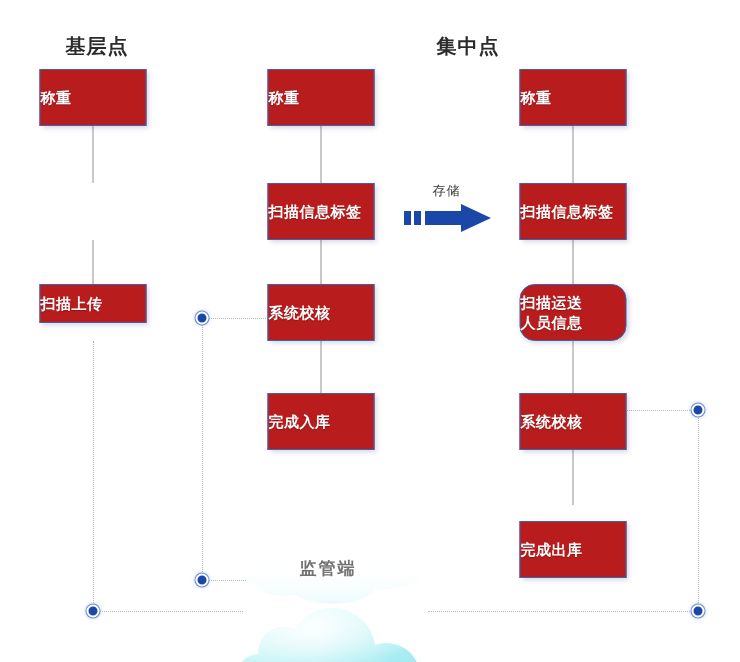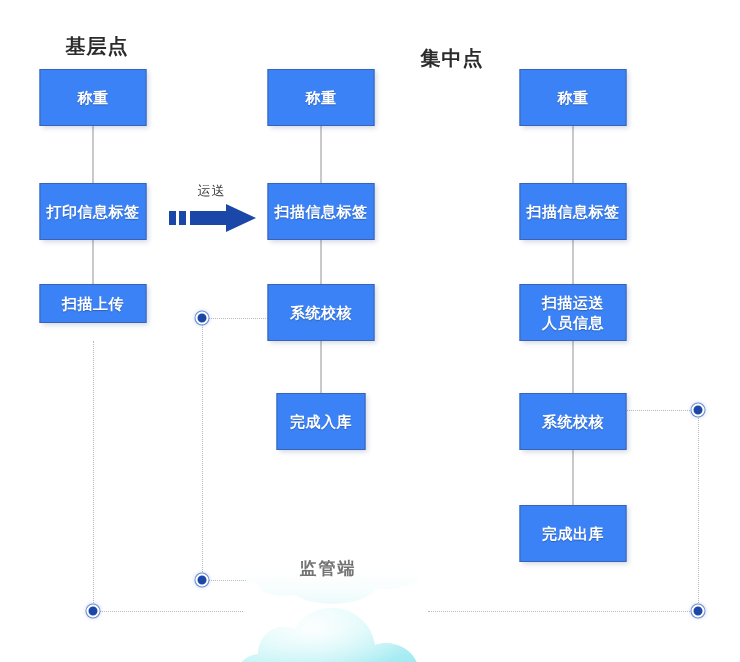--- a/index.html
+++ b/index.html
@@ -14,25 +14,25 @@
   .col-title{
     position:absolute;
     font-size:20px;font-weight:bold;color:#2b2b2b;
     letter-spacing:1px;white-space:nowrap;
     transform:translateX(-50%);
   }
 
   
   .node{
     position:absolute;
-    background:#3b82f6;
+    background:#b91c1c;
     border:1px solid #3a63b4;
     box-sizing:border-box;
     box-shadow:2px 2px 5px rgba(40,60,120,0.20);
-    display:flex;align-items:center;justify-content:center;
+    display:flex;align-items:center;justify-content:flex-start;
     transform:translateX(-50%);
   }
   .node .label{
     color:#ffffff;font-size:15px;font-weight:bold;
     line-height:20px;text-align:center;white-space:pre-line;
     letter-spacing:0.5px;
     text-shadow:0 1px 1px rgba(0,0,0,0.25);
   }
 
   
@@ -86,21 +86,21 @@
     mask-image:linear-gradient(to bottom,rgba(0,0,0,0.9),rgba(0,0,0,0));
     z-index:1;
   }
 </style>
 </head>
 <body>
 
 <div id="stage">
 
   <div class="col-title" style="left:97px;top:33px;">基层点</div>
-  <div class="col-title" style="left:452px;top:33px;margin-top:12px;">集中点</div>
+  <div class="col-title" style="left:468px;top:33px;">集中点</div>
 
   <div class="vlink" style="left:93px;top:126px;height:57px;"></div>
   <div class="vlink" style="left:93px;top:240px;height:44px;"></div>
 
   <div class="vlink" style="left:321px;top:126px;height:57px;"></div>
   <div class="vlink" style="left:321px;top:240px;height:44px;"></div>
   <div class="vlink" style="left:321px;top:341px;height:52px;"></div>
 
   <div class="vlink" style="left:573px;top:126px;height:57px;"></div>
   <div class="vlink" style="left:573px;top:240px;height:44px;"></div>
@@ -119,66 +119,63 @@
 
   <div class="dline h" style="left:627px;top:410px;width:71px;"></div>
   <div class="dline v" style="left:698px;top:410px;height:201px;"></div>
   <div class="dline h" style="left:428px;top:611px;width:270px;"></div>
   <div class="dot" style="left:698px;top:410px;"></div>
   <div class="dot" style="left:698px;top:611px;"></div>
 
   <div class="node" style="left:93px;top:69px;width:107px;height:57px;">
     <span class="label">称重</span>
   </div>
-  <div class="node" style="left:93px;top:183px;width:107px;height:57px;">
-    <span class="label">打印信息标签</span>
-  </div>
   <div class="node" style="left:93px;top:284px;width:107px;height:39px;">
     <span class="label">扫描上传</span>
   </div>
 
   <div class="node" style="left:321px;top:69px;width:107px;height:57px;">
     <span class="label">称重</span>
   </div>
   <div class="node" style="left:321px;top:183px;width:107px;height:57px;">
     <span class="label">扫描信息标签</span>
   </div>
   <div class="node" style="left:321px;top:284px;width:107px;height:57px;">
     <span class="label">系统校核</span>
   </div>
-  <div class="node" style="left:321px;top:393px;width:89px;height:57px;">
+  <div class="node" style="left:321px;top:393px;width:107px;height:57px;">
     <span class="label">完成入库</span>
   </div>
 
   <div class="node" style="left:573px;top:69px;width:107px;height:57px;">
     <span class="label">称重</span>
   </div>
   <div class="node" style="left:573px;top:183px;width:107px;height:57px;">
     <span class="label">扫描信息标签</span>
   </div>
-  <div class="node" style="left:573px;top:284px;width:107px;height:57px;">
+  <div class="node" style="left:573px;top:284px;width:107px;height:57px;border-radius:15px;">
     <span class="label">扫描运送
 人员信息</span>
   </div>
   <div class="node" style="left:573px;top:393px;width:107px;height:57px;">
     <span class="label">系统校核</span>
   </div>
-  <div class="node" style="left:573px;top:505px;width:107px;height:57px;">
+  <div class="node" style="left:573px;top:521px;width:107px;height:57px;">
     <span class="label">完成出库</span>
   </div>
 
-  <div class="arrow-group" style="left:213px;top:182px;width:88px;height:52px;">
-    <span class="arrow-label">运送</span>
+
+  <div class="arrow-group" style="left:448px;top:182px;width:88px;height:52px;">
+    <span class="arrow-label">存储</span>
     <svg width="88" height="30" viewBox="0 0 88 30">
       <rect x="0" y="9" width="7" height="14" fill="#1b47a8"></rect>
       <rect x="10" y="9" width="7" height="14" fill="#1b47a8"></rect>
       <path d="M21 9 H57 V2 L87 16 L57 30 V23 H21 Z" fill="#1b47a8"></path>
     </svg>
   </div>
-
 
   <div id="cloud-wrap" style="left:328px;top:505px;width:190px;height:150px;">
 
     <svg class="cloud-reflection" width="190" height="100" viewBox="0 0 190 100">
       <defs>
         <linearGradient id="refGrad" x1="0" y1="0" x2="0" y2="1">
           <stop offset="0%" stop-color="#b6eff3"></stop>
           <stop offset="100%" stop-color="#ffffff"></stop>
         </linearGradient>
       </defs>

